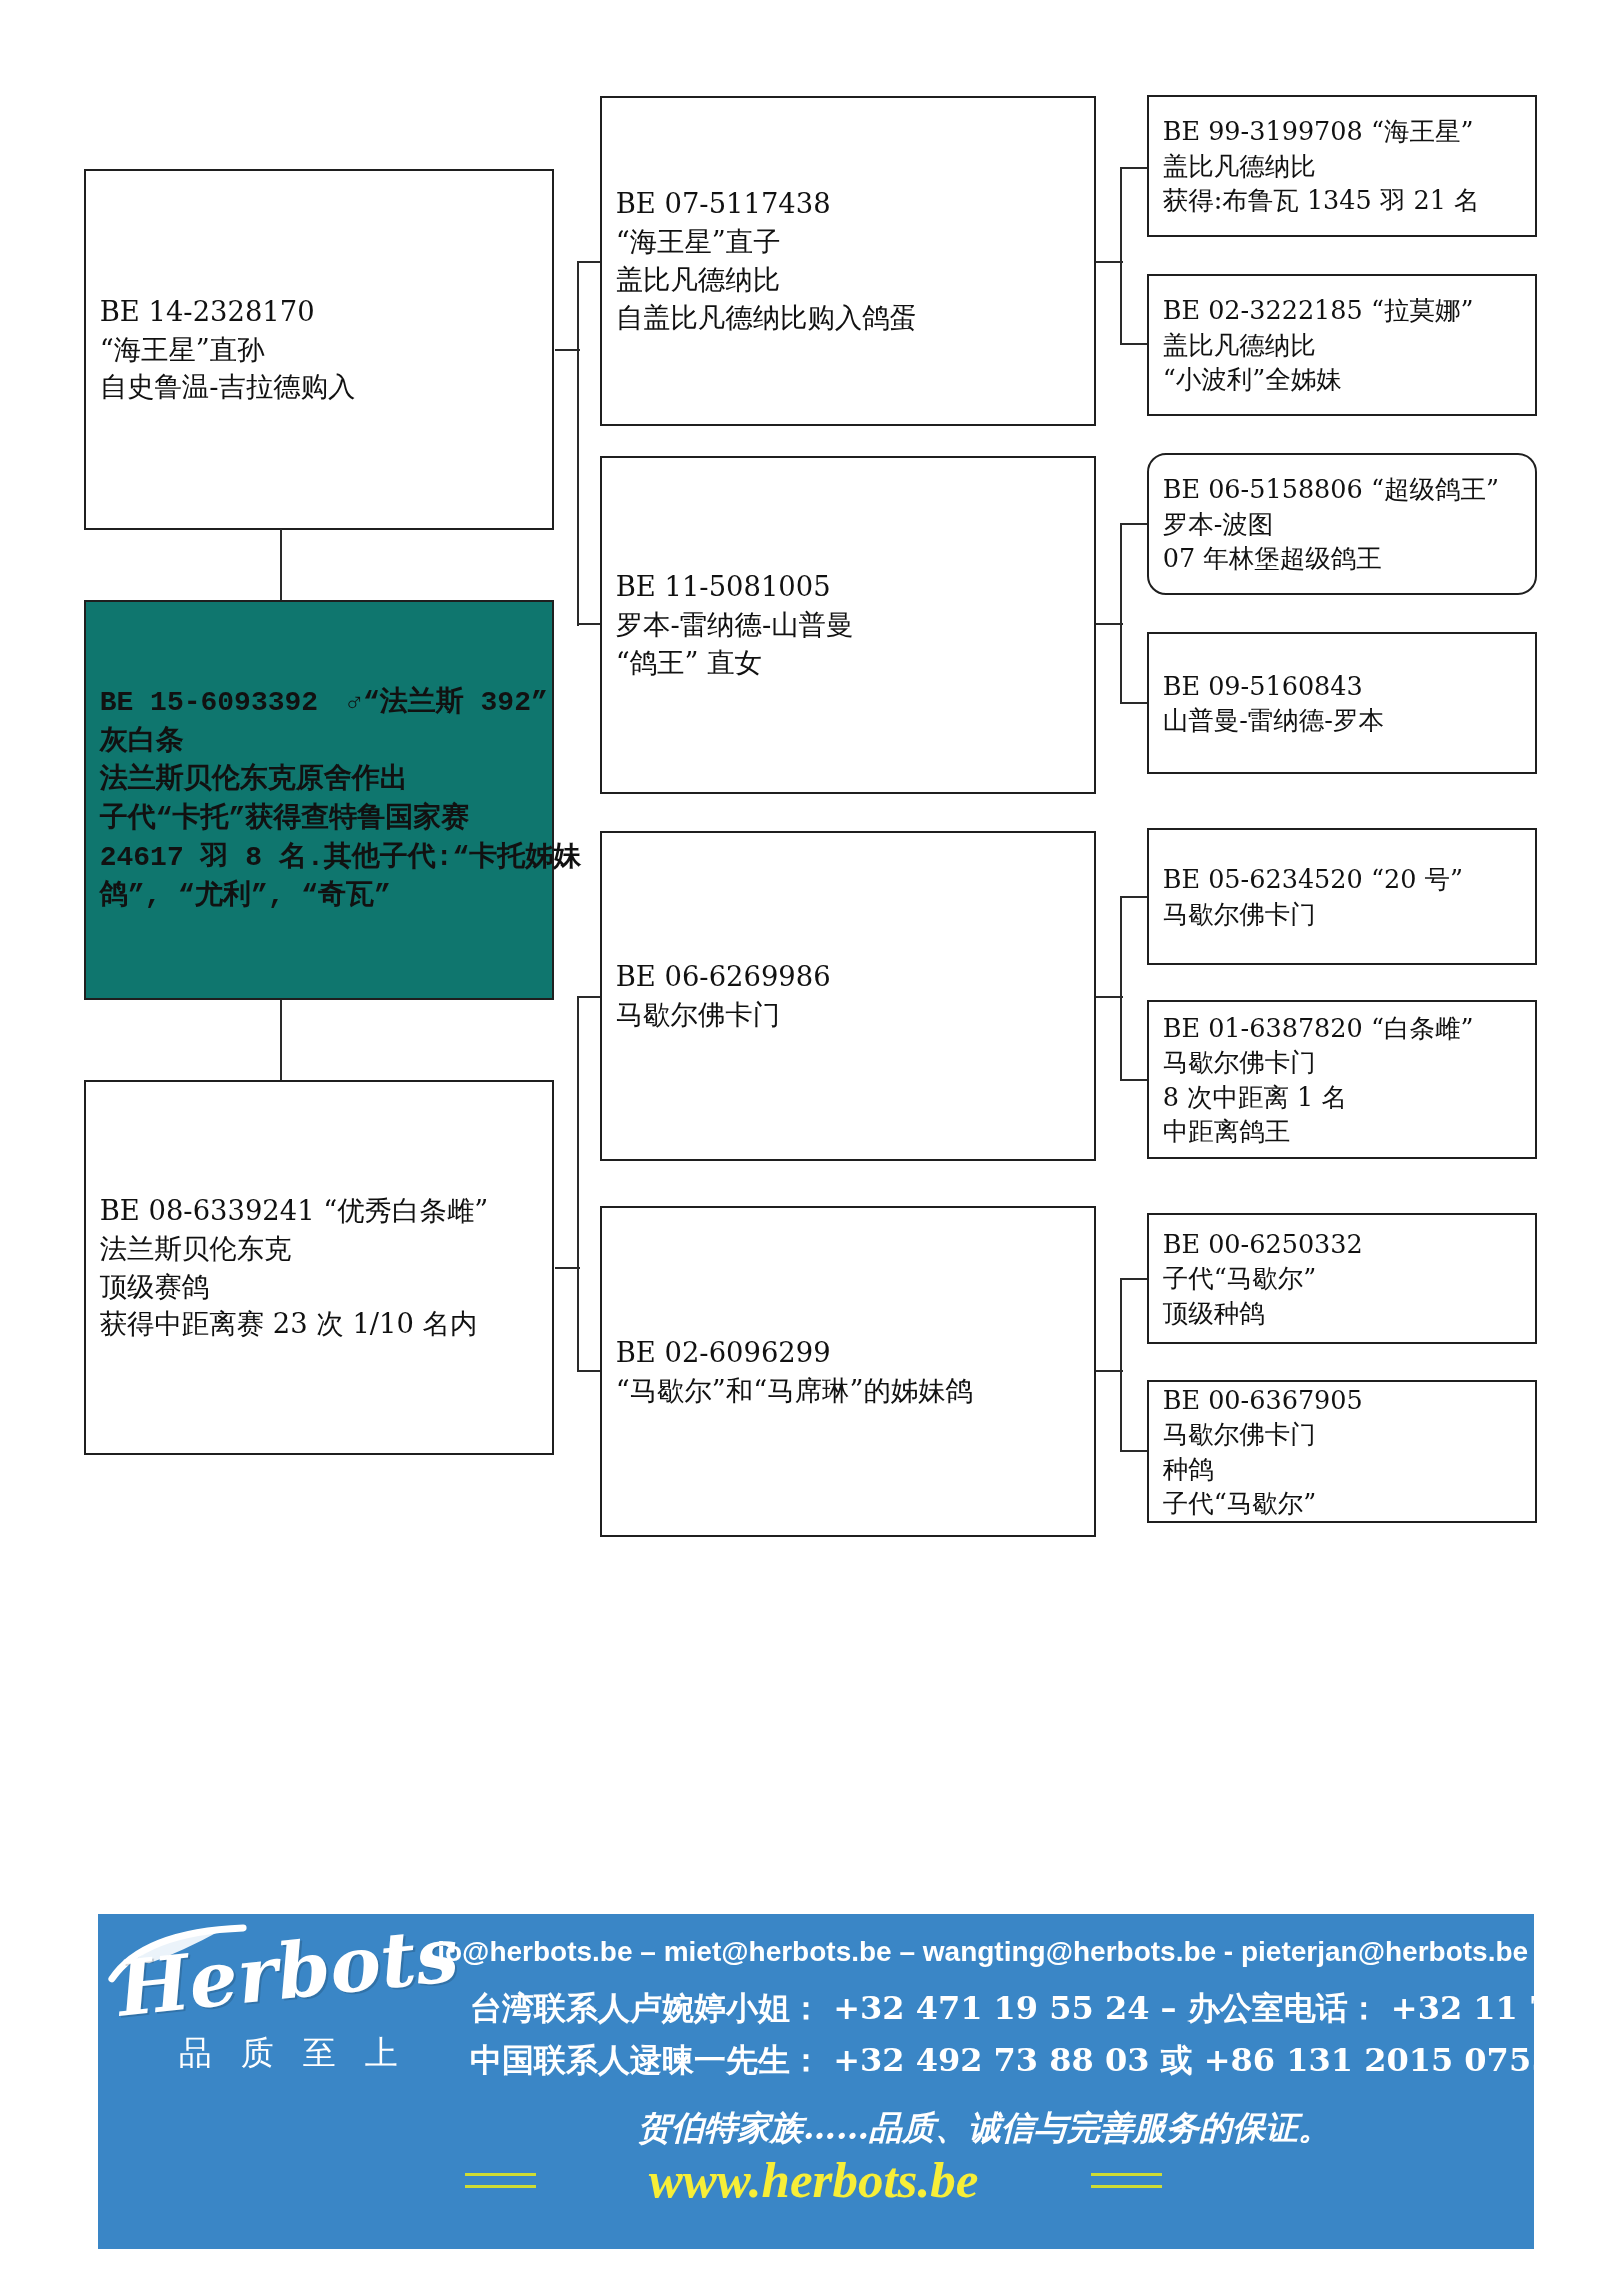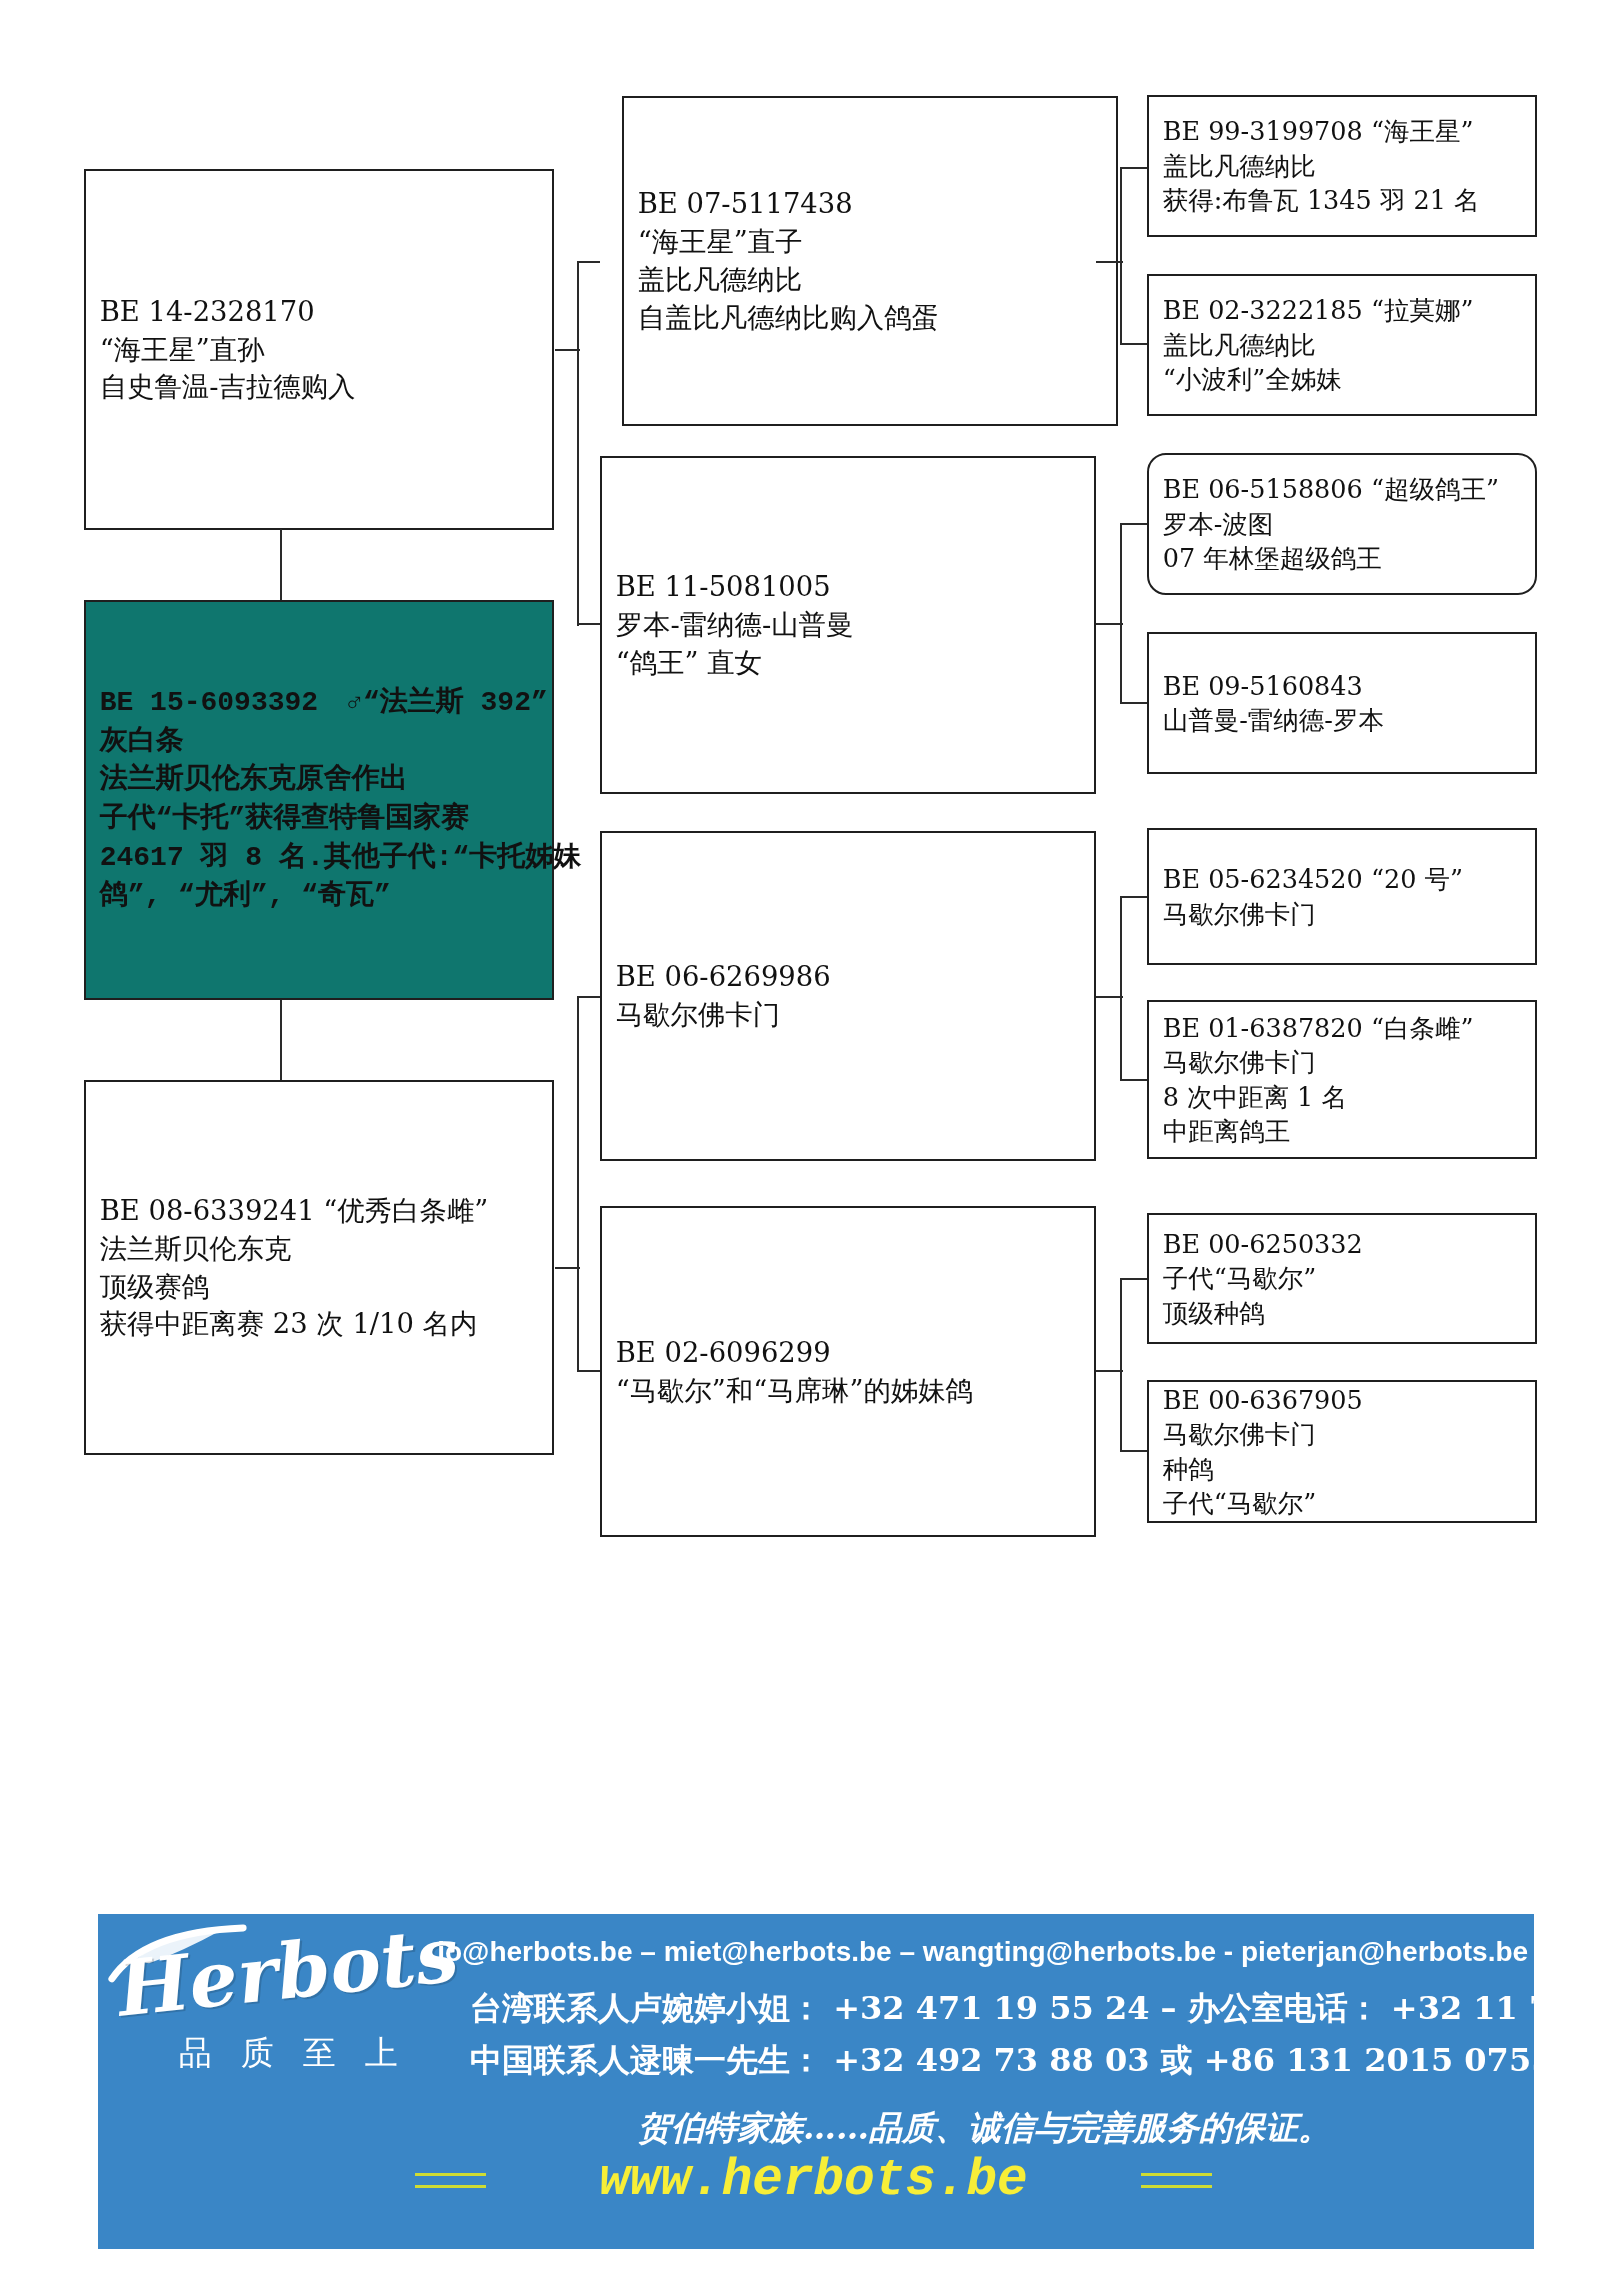--- a/index.html
+++ b/index.html
@@ -26,21 +26,21 @@
             font-family:"Liberation Sans", sans-serif;font-size:28px;font-weight:bold;}
   .f-line{position:absolute;left:372px;width:1029px;text-align:center;white-space:nowrap;
           font-size:32px;font-weight:bold;}
   .f-taiwan{top:73px;}
   .f-china{top:125px;}
   .f-slogan{position:absolute;left:372px;top:192px;width:1029px;text-align:center;
             font-size:33px;font-weight:bold;font-style:italic;white-space:nowrap;}
   .web-row{position:absolute;left:284px;top:241px;width:863px;display:flex;align-items:center;
            justify-content:center;gap:113px;}
   .dash{width:71px;height:15.7px;border-top:3.9px solid #cfdc33;border-bottom:3.9px solid #cfdc33;box-sizing:border-box;}
-  .website{font-family:Liberation Mono, monospace;font-style:italic;font-weight:bold;
+  .website{font-family:Liberation Serif, serif;font-style:italic;font-weight:bold;
            font-size:51px;color:#f7ee38;line-height:1;}
 </style>
 </head>
 <body>
 
 <div class="page">
 
   <div class="box col-left" style="left:84px;top:169px;width:470px;height:361px;">
     <div class="ln">BE 14-2328170</div>
     <div class="ln">“海王星”直孙</div>
@@ -56,21 +56,21 @@
     <div class="ln">鸽”, “尤利”, “奇瓦”</div>
   </div>
 
   <div class="box col-left" style="left:84px;top:1080px;width:470px;height:375px;">
     <div class="ln">BE 08-6339241 “优秀白条雌”</div>
     <div class="ln">法兰斯贝伦东克</div>
     <div class="ln">顶级赛鸽</div>
     <div class="ln">获得中距离赛 23 次 1/10 名内</div>
   </div>
 
-  <div class="box col-mid" style="left:600px;top:96px;width:496px;height:330px;margin-left:22px;">
+  <div class="box col-mid" style="left:600px;top:96px;width:496px;height:330px;">
     <div class="ln">BE 07-5117438</div>
     <div class="ln">“海王星”直子</div>
     <div class="ln">盖比凡德纳比</div>
     <div class="ln">自盖比凡德纳比购入鸽蛋</div>
   </div>
 
   <div class="box col-mid" style="left:600px;top:456px;width:496px;height:338px;">
     <div class="ln">BE 11-5081005</div>
     <div class="ln">罗本-雷纳德-山普曼</div>
     <div class="ln">“鸽王” 直女</div>

